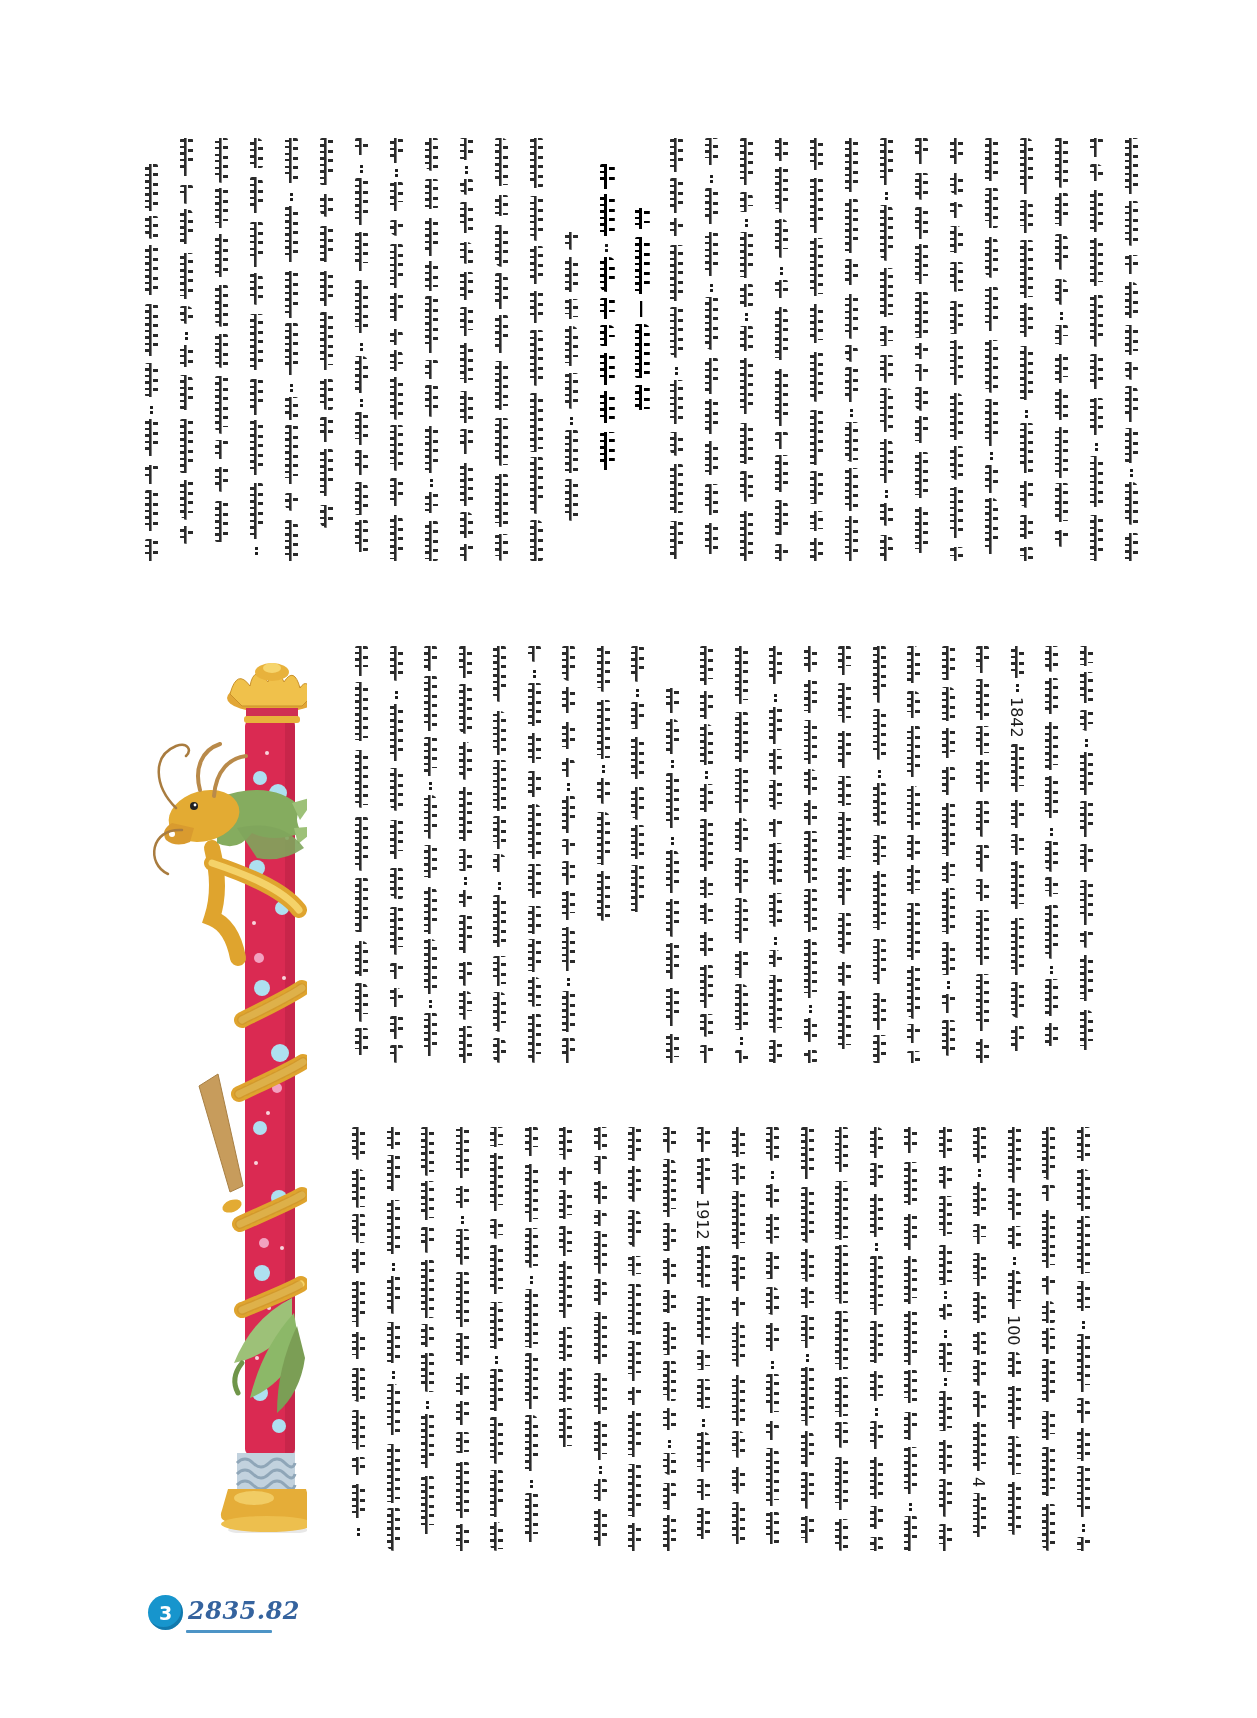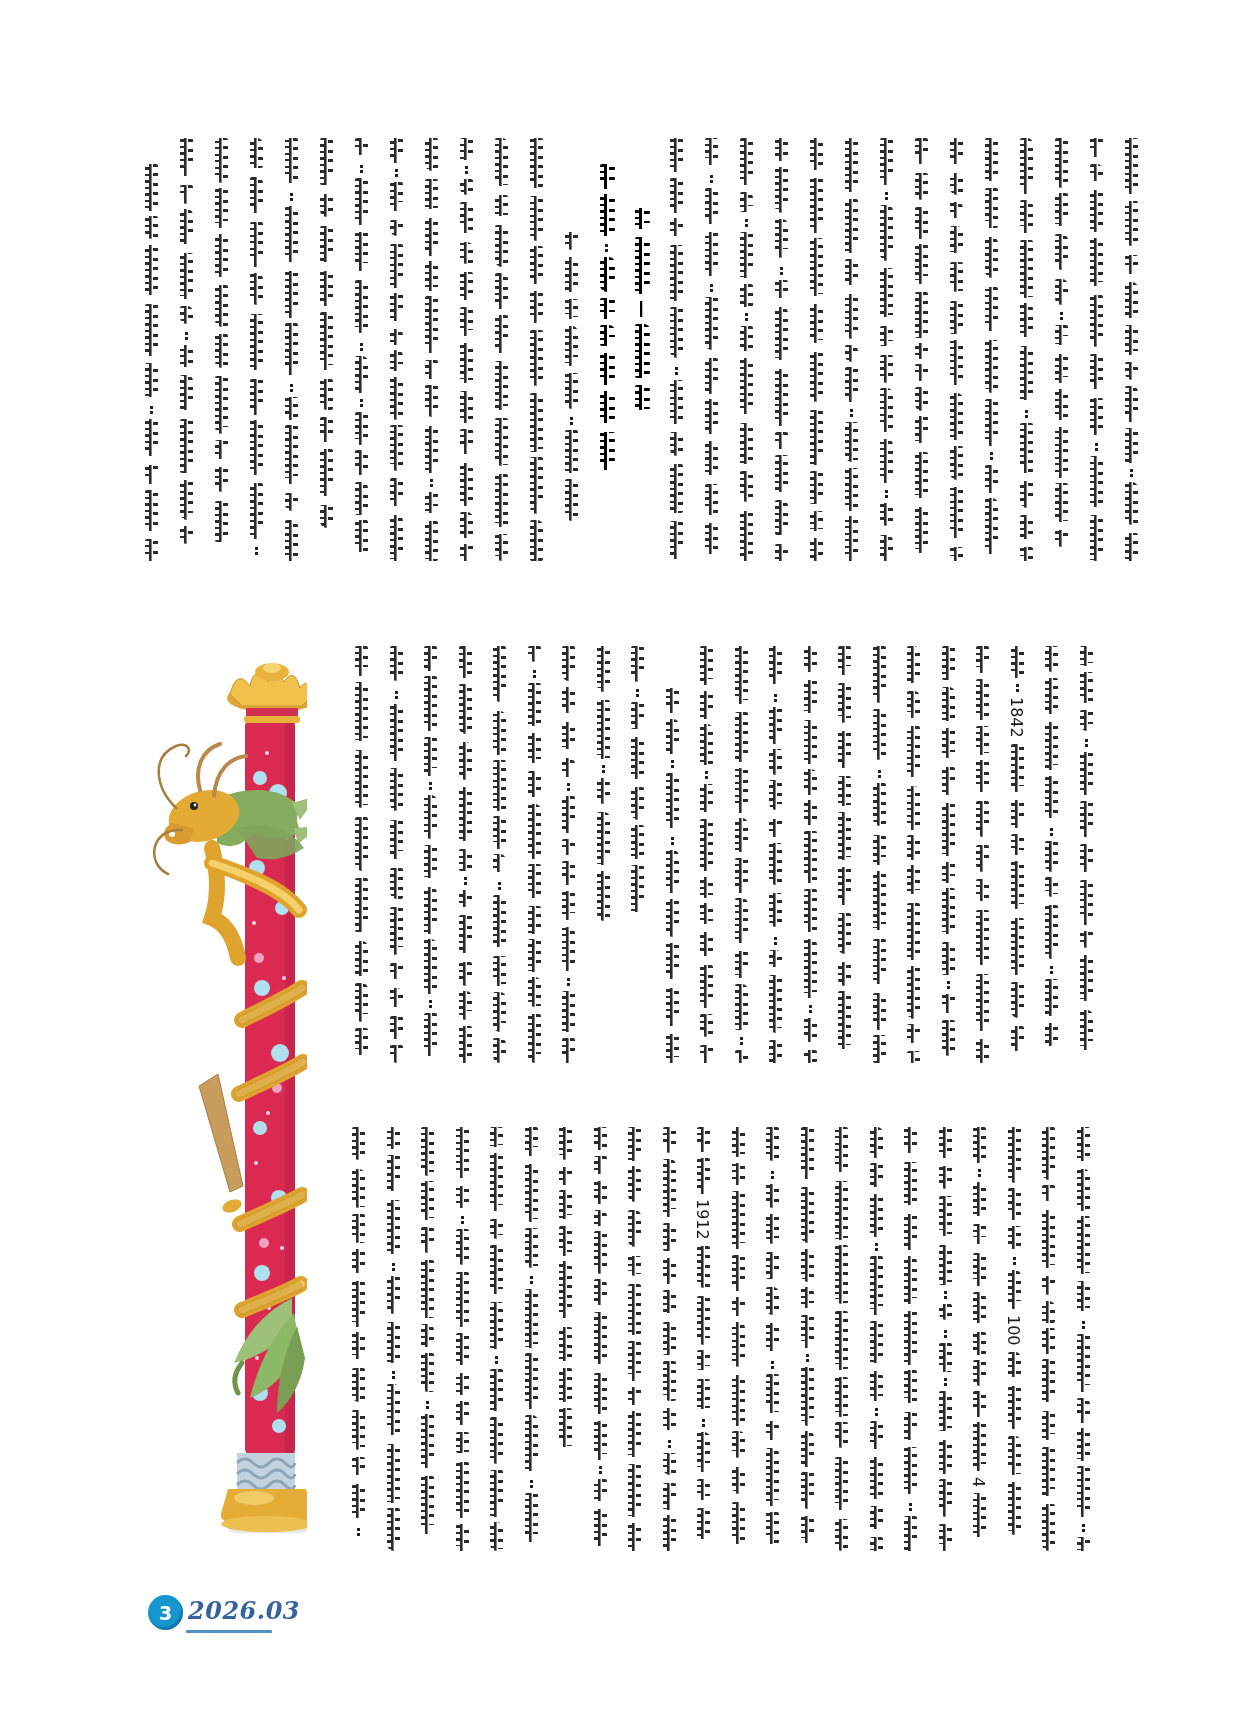--- a/index.html
+++ b/index.html
@@ -1054,17 +1054,17 @@
       <path d="M86 831 L164 831 L170 852 Q174 862 164 864 L86 864 Q76 862 80 852 Z" fill="#e5ad38"></path>
       <ellipse cx="125" cy="866" rx="46" ry="8" fill="#edbf4e"></ellipse>
       <ellipse cx="112" cy="840" rx="20" ry="7" fill="#f7d978" opacity=".7"></ellipse>
     </g>
   </svg>
 
   <div>
     <div class="badge" style="background: rgb(23, 149, 205);">
       <span>3</span>
     </div>
-    <div class="issue" style="color: rgb(53, 99, 158);">2026.03</div>
+    <div class="issue" style="color: rgb(53, 99, 158);">2835.82</div>
     <div class="rule" style="background: rgb(77, 148, 198);"></div>
   </div>
 
 </div>
 
 </body></html>

